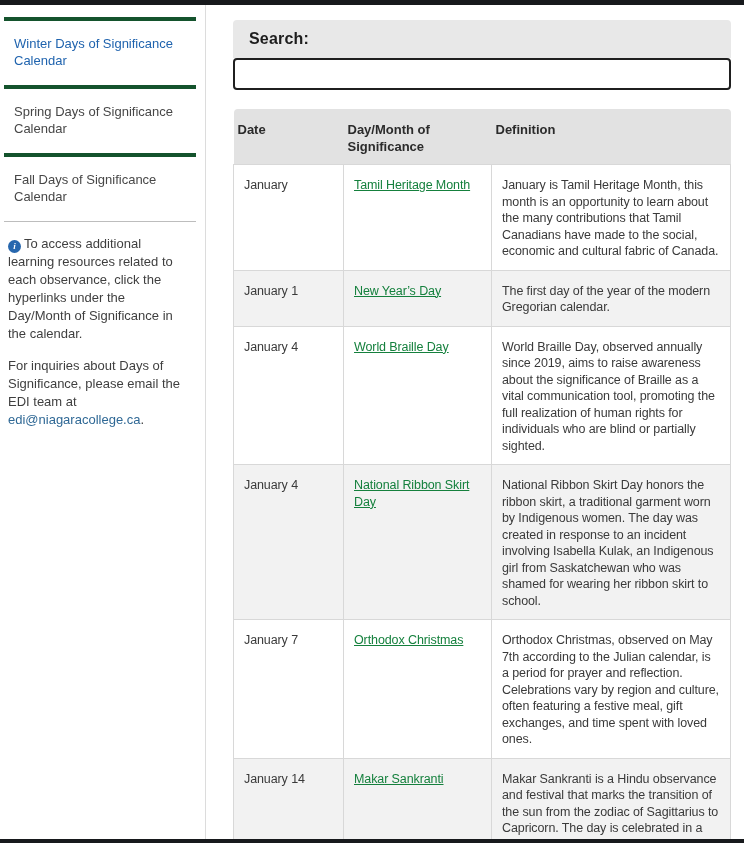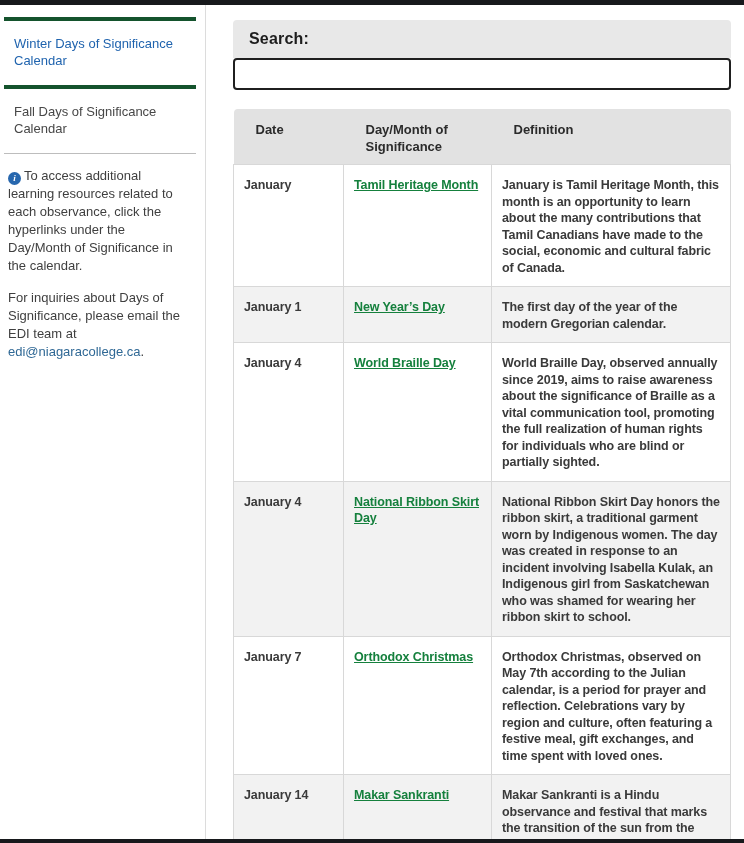--- a/index.html
+++ b/index.html
@@ -33,39 +33,40 @@
   .search-block { margin-bottom:19px; }
   .search-label-box { background:#e8e8e8; border-radius:4px 4px 0 0; padding:10px 16px; }
   .search-label { font-size:16px; font-weight:700; color:#1d1d1d; letter-spacing:.2px; }
   .search-input { display:block; width:100%; height:32px; border:2px solid #1f1f1f;
                   border-radius:4px; background:#fff; padding:0 8px;
                   font-family:"Liberation Sans", sans-serif; font-size:13px; }
 
   table { width:100%; border-collapse:collapse; table-layout:fixed; }
   col.c-date { width:110px; } col.c-event { width:148px; } col.c-def { width:239px; }
   th { background:#e2e2e2; font-size:13px; font-weight:700; color:#2b2b2b;
-       text-align:left; vertical-align:top; padding:12px 22px 9px; line-height:17px; }
+       text-align:left; vertical-align:top; padding:12px 4px 9px; line-height:17px; }
   th:first-child { border-top-left-radius:4px; }
   th:last-child { border-top-right-radius:4px; }
   td { border:1px solid #d8d8d8; vertical-align:top; padding:12px 10px 10px;
-       font-size:12.5px; line-height:16.5px; color:#3a3a3a; letter-spacing:-0.1px;font-weight:bold; }
+       font-size:12.5px; line-height:16.5px; color:#3a3a3a; letter-spacing:-0.1px; }
   tbody tr:nth-child(even) { background:#f2f2f2; }
   .event-link { color:#15803d; text-decoration:underline; cursor:pointer; }
 </style>
 </head>
 <body>
 
 <div class="edge-bar top"></div>
 
 <div class="layout">
 
   <aside class="sidebar">
     <nav id="sidebar-nav">
   <div class="nav-item active">Winter Days of Significance Calendar</div>
 
+  <div class="nav-item">Spring Days of Significance Calendar</div>
 
   <div class="nav-item">Fall Days of Significance Calendar</div>
 </nav>
 
     <p class="note"><span class="info-icon">i</span><span>To access additional learning resources related to each observance, click the hyperlinks under the Day/Month of Significance in the calendar.</span></p>
 
     <p class="note"><span>For inquiries about Days of Significance, please email the EDI team at </span><a class="email-link">edi@niagaracollege.ca</a><span>.</span></p>
   </aside>
 
   <main class="main">

